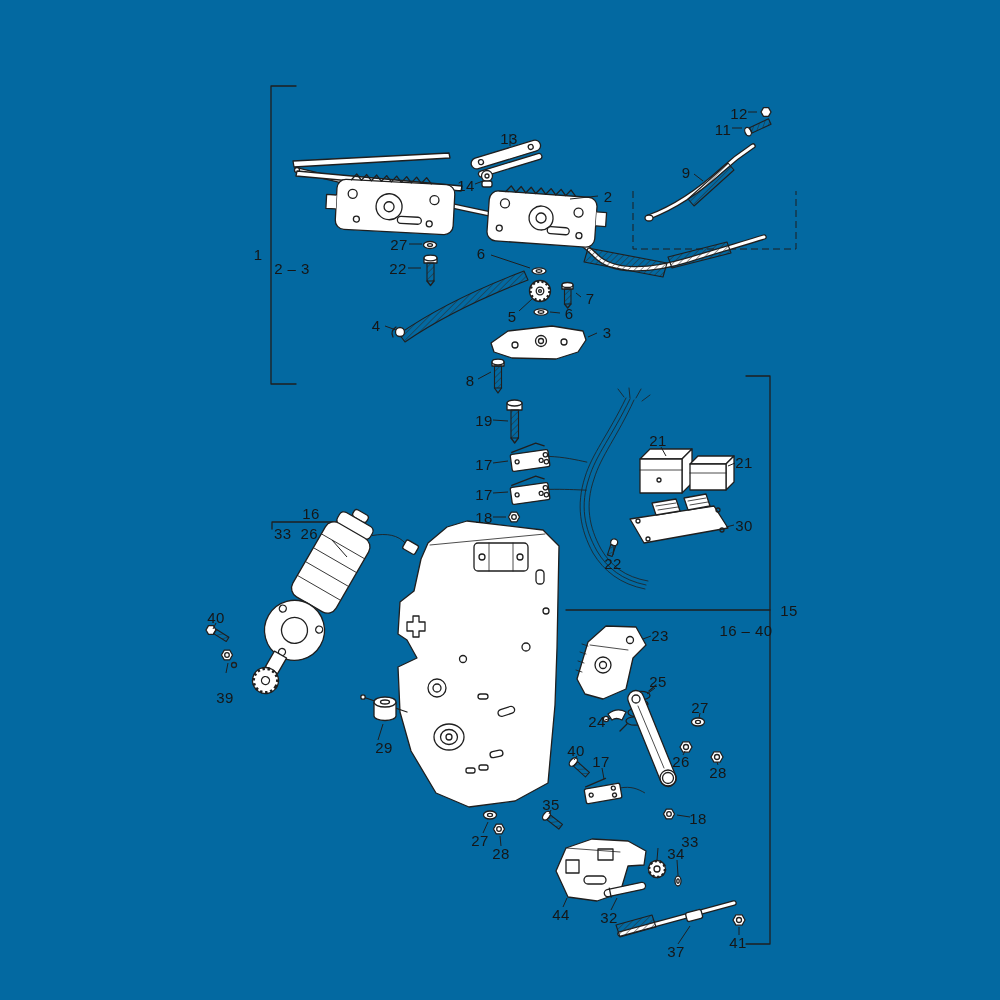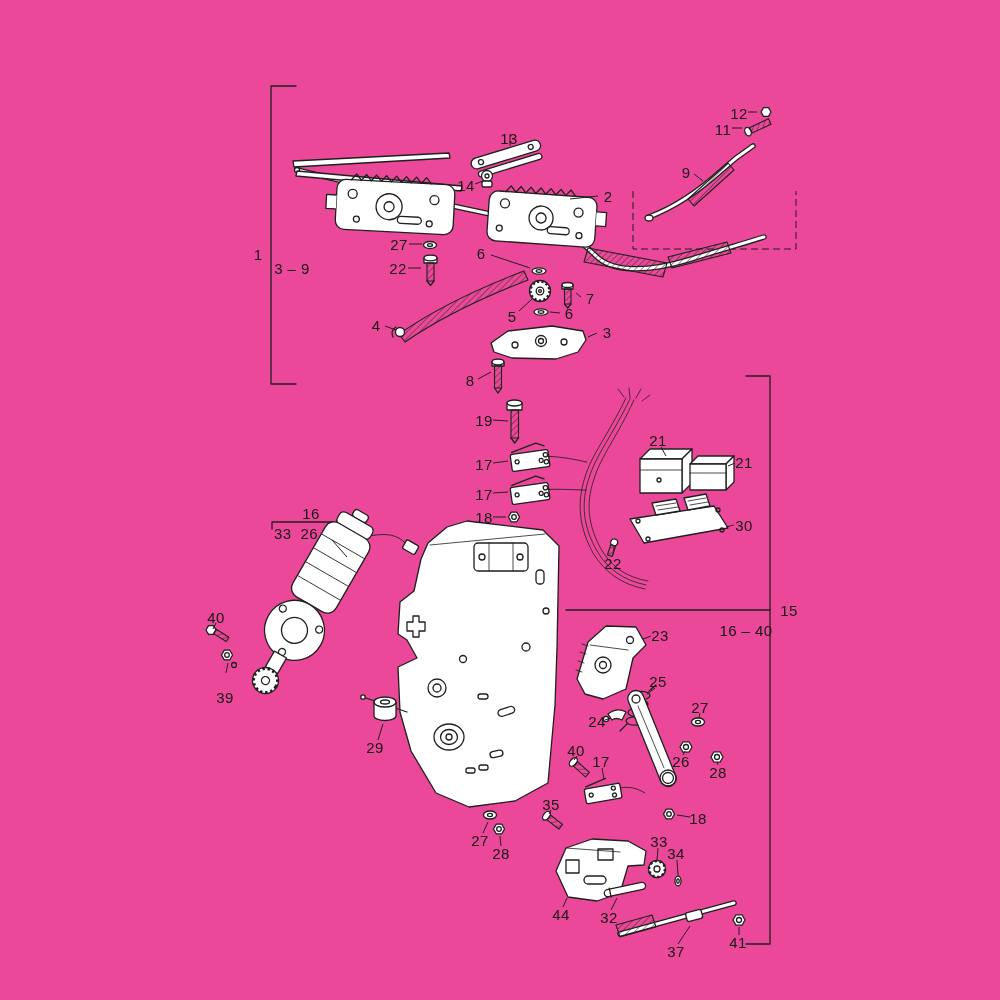--- a/index.html
+++ b/index.html
@@ -1,16 +1,16 @@
 <!DOCTYPE html>
 <html><head>
 <meta charset="utf-8">
 <style>
   html,body{margin:0;padding:0;background:#ffffff;}
-  #stage{position:relative;width:1000px;height:1000px;background:#ec4899;overflow:hidden;
+  #stage{position:relative;width:1000px;height:1000px;background:#0369a1;overflow:hidden;
          font-family:"Liberation Sans",sans-serif;}
   #stage svg{position:absolute;left:0;top:0;}
   .lbl{position:absolute;transform:translate(-50%,-50%);font-size:15px;color:#161616;
        white-space:pre;letter-spacing:.4px;line-height:1;}
   .ln{stroke:#1f1f1f;stroke-width:1.3;fill:none;stroke-linecap:round;stroke-linejoin:round;}
   .thin{stroke:#1f1f1f;stroke-width:.8;fill:none;stroke-linecap:round;}
   .fw{fill:#ffffff;stroke:#1f1f1f;stroke-width:1.3;stroke-linejoin:round;}
   .fh{fill:url(#hatch);stroke:#1f1f1f;stroke-width:1.1;stroke-linejoin:round;}
   .dash{stroke:#1f1f1f;stroke-width:1;fill:none;stroke-dasharray:7 4;}
   .lead{stroke:#1f1f1f;stroke-width:1;fill:none;}
@@ -405,21 +405,21 @@
 <div class="lbl" style="left:739px;top:113px">12</div>
 <div class="lbl" style="left:723px;top:129px">11</div>
 <div class="lbl" style="left:509px;top:138px">13</div>
 <div class="lbl" style="left:686px;top:172px">9</div>
 <div class="lbl" style="left:466px;top:185px">14</div>
 <div class="lbl" style="left:608px;top:196px">2</div>
 <div class="lbl" style="left:399px;top:244px">27</div>
 <div class="lbl" style="left:481px;top:253px">6</div>
 <div class="lbl" style="left:398px;top:268px">22</div>
 <div class="lbl" style="left:258px;top:254px">1</div>
-<div class="lbl" style="left:292px;top:268px">3 – 9</div>
+<div class="lbl" style="left:292px;top:268px">2 – 3</div>
 <div class="lbl" style="left:590px;top:298px">7</div>
 <div class="lbl" style="left:512px;top:316px">5</div>
 <div class="lbl" style="left:569px;top:313px">6</div>
 <div class="lbl" style="left:376px;top:325px">4</div>
 <div class="lbl" style="left:607px;top:332px">3</div>
 <div class="lbl" style="left:470px;top:380px">8</div>
 <div class="lbl" style="left:484px;top:420px">19</div>
 <div class="lbl" style="left:484px;top:464px">17</div>
 <div class="lbl" style="left:658px;top:440px">21</div>
 <div class="lbl" style="left:744px;top:462px">21</div>
@@ -432,26 +432,26 @@
 <div class="lbl" style="left:216px;top:617px">40</div>
 <div class="lbl" style="left:225px;top:697px">39</div>
 <div class="lbl" style="left:789px;top:610px">15</div>
 <div class="lbl" style="left:746px;top:630px">16 – 40</div>
 <div class="lbl" style="left:660px;top:635px">23</div>
 <div class="lbl" style="left:658px;top:681px">25</div>
 <div class="lbl" style="left:700px;top:707px">27</div>
 <div class="lbl" style="left:597px;top:721px">24</div>
 <div class="lbl" style="left:681px;top:761px">26</div>
 <div class="lbl" style="left:718px;top:772px">28</div>
-<div class="lbl" style="left:375px;top:747px">29</div>
+<div class="lbl" style="left:384px;top:747px">29</div>
 <div class="lbl" style="left:576px;top:750px">40</div>
 <div class="lbl" style="left:601px;top:761px">17</div>
 <div class="lbl" style="left:551px;top:804px">35</div>
 <div class="lbl" style="left:698px;top:818px">18</div>
 <div class="lbl" style="left:480px;top:840px">27</div>
 <div class="lbl" style="left:501px;top:853px">28</div>
-<div class="lbl" style="left:659px;top:841px">33</div>
+<div class="lbl" style="left:690px;top:841px">33</div>
 <div class="lbl" style="left:676px;top:853px">34</div>
 <div class="lbl" style="left:561px;top:914px">44</div>
 <div class="lbl" style="left:609px;top:917px">32</div>
 <div class="lbl" style="left:676px;top:951px">37</div>
 <div class="lbl" style="left:738px;top:942px">41</div>
 </div>
 
 </body></html>

